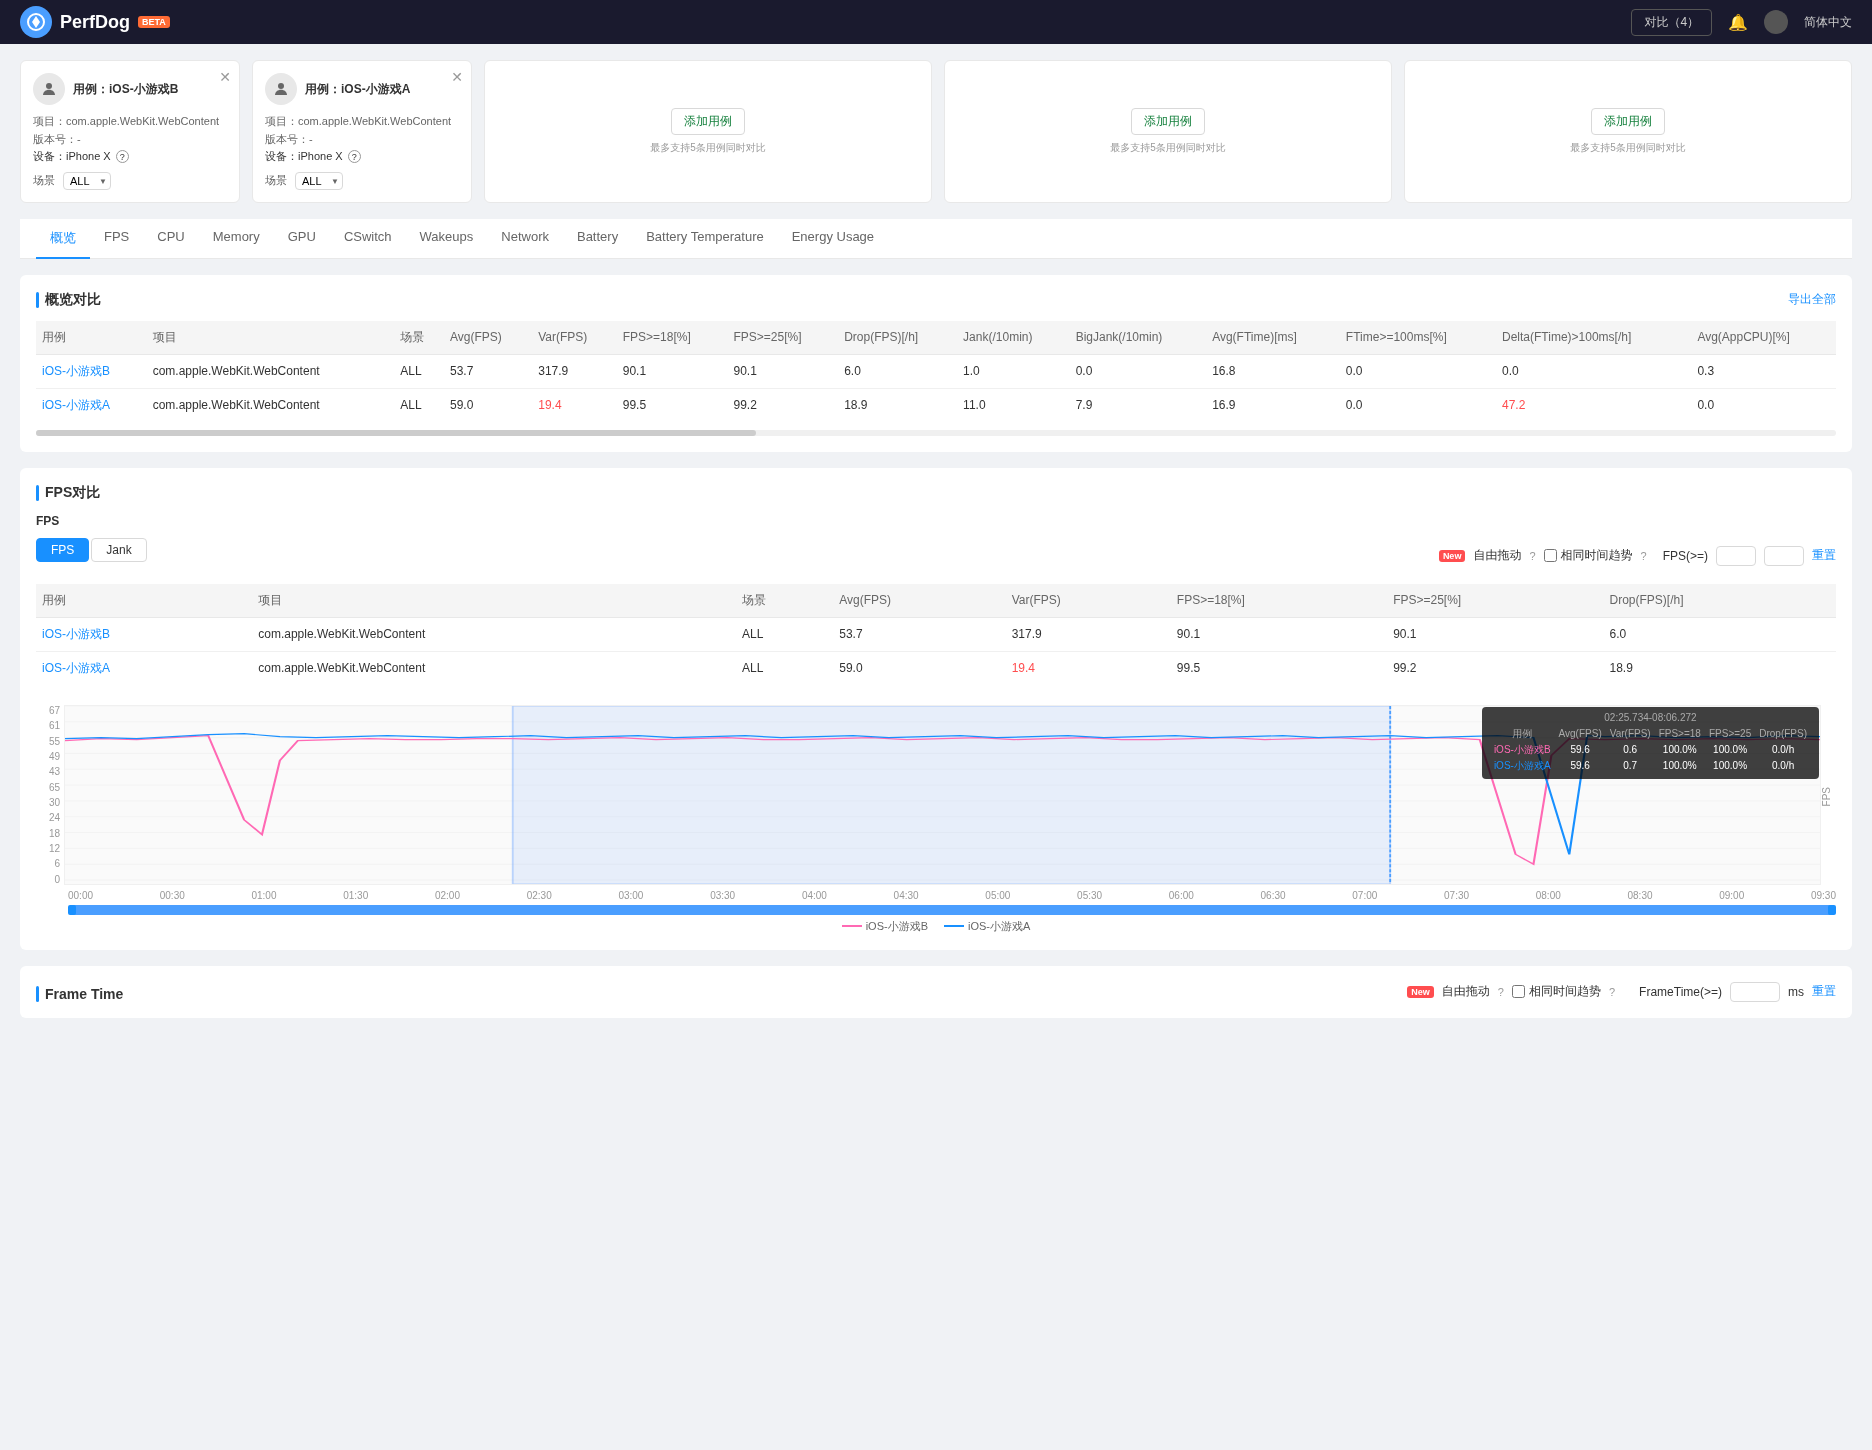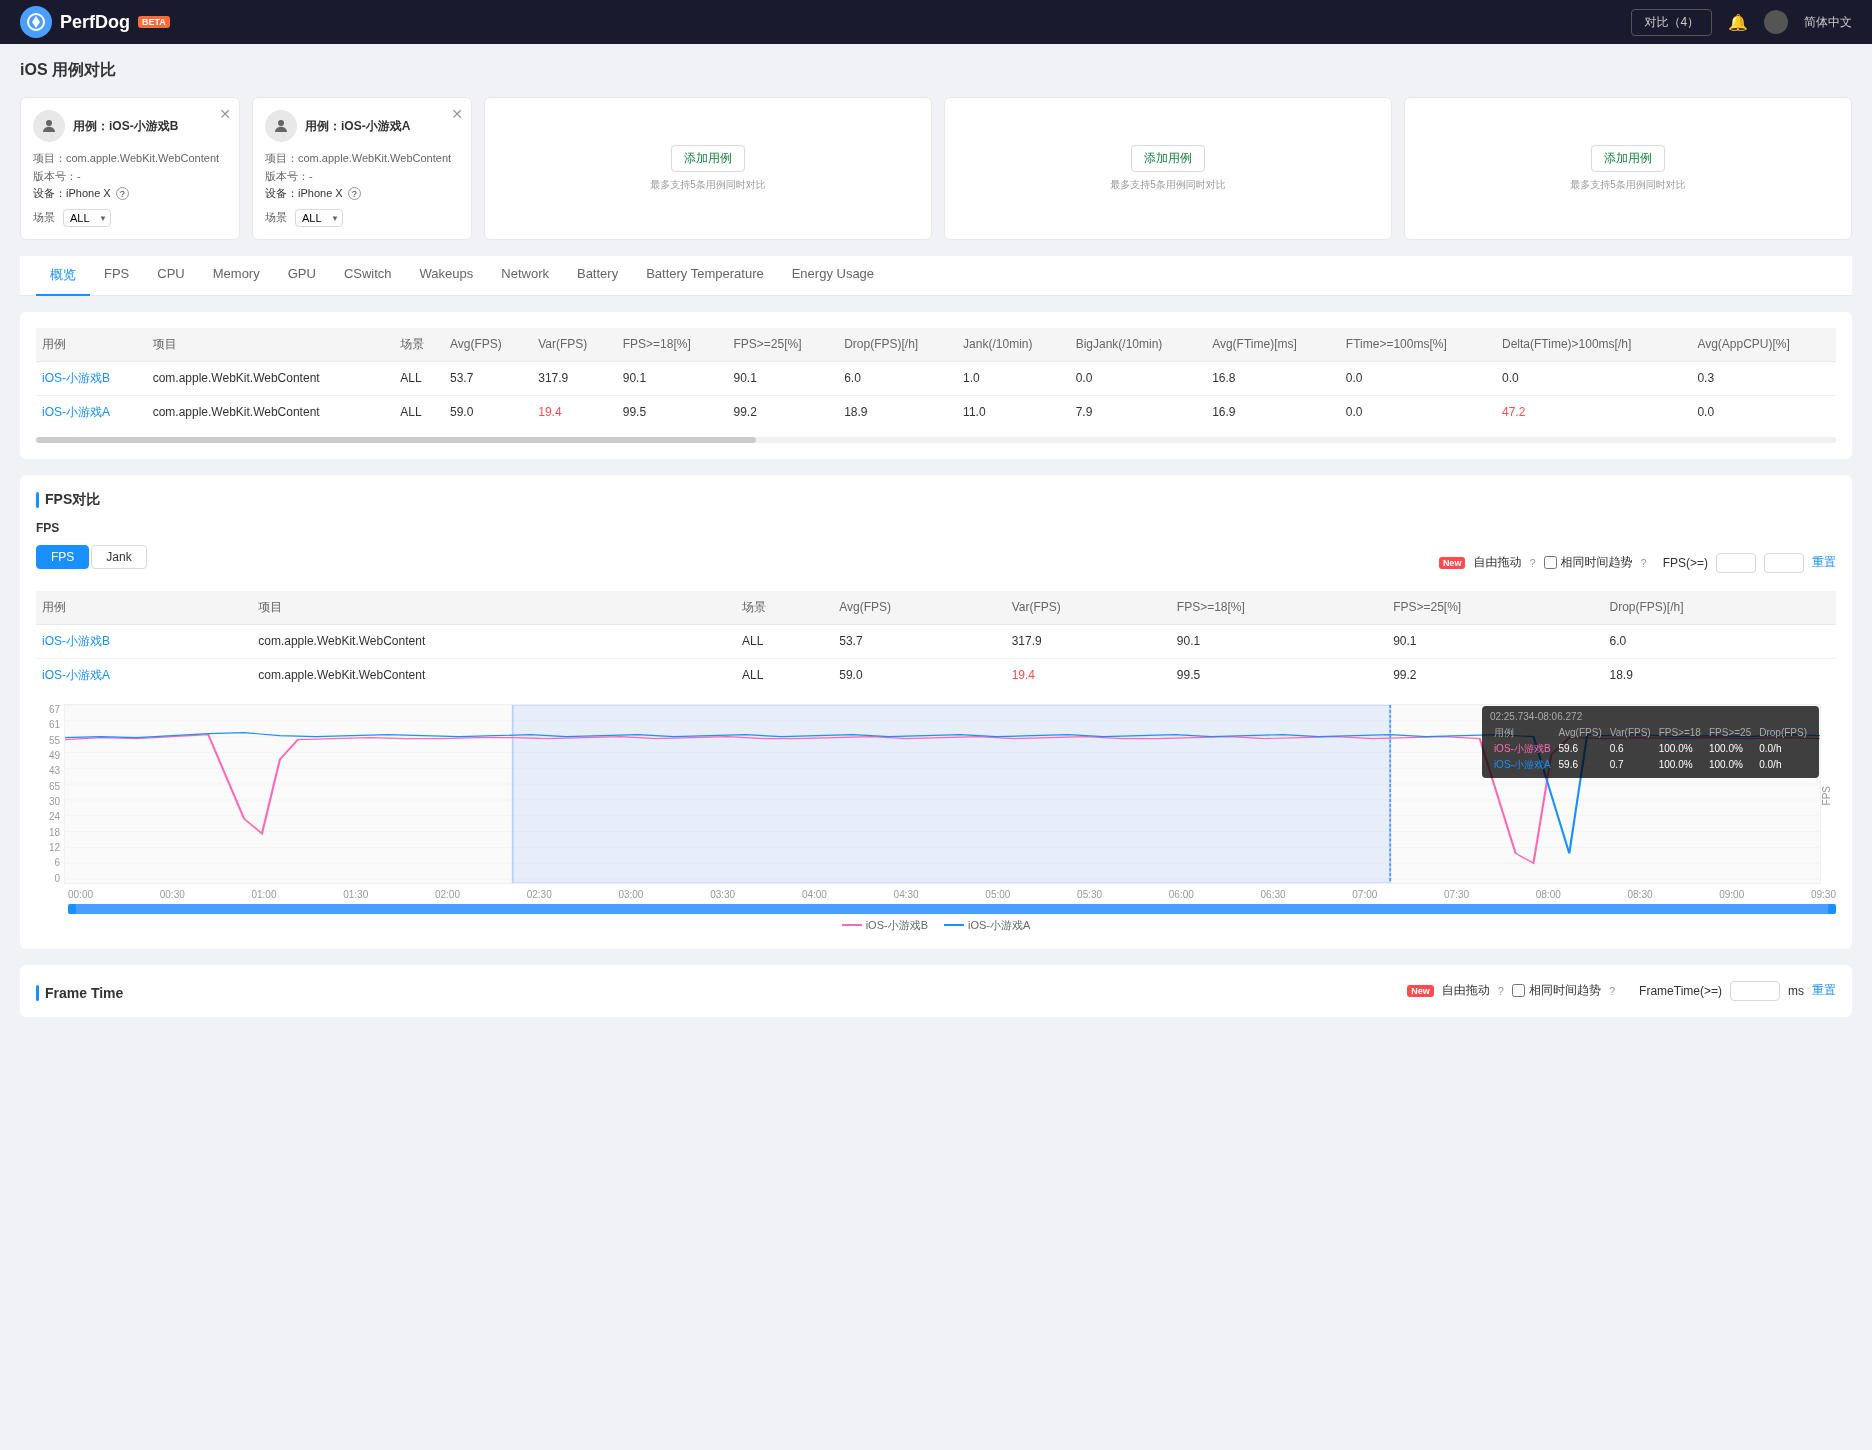--- a/index.html
+++ b/index.html
@@ -70,21 +70,21 @@
     
     
     .controls-row { display: flex; align-items: center; gap: 8px; }
     .new-badge { background: #ff4d4f; color: white; font-size: 9px; padding: 1px 4px; border-radius: 3px; font-weight: bold; }
     .checkbox-label { display: flex; align-items: center; gap: 4px; font-size: 12px; color: #333; cursor: pointer; }
     .fps-input { width: 40px; border: 1px solid #d9d9d9; border-radius: 4px; padding: 2px 4px; font-size: 12px; text-align: center; }
     .reset-btn { color: #1890ff; cursor: pointer; font-size: 12px; }
     .question-icon { color: #999; font-size: 11px; cursor: pointer; }
 
     
-    .chart-container { position: relative; margin-top: 12px; }
+    .chart-container { position: relative; margin-top: 20px; text-align: center; }
     .chart-legend { display: flex; justify-content: center; gap: 16px; margin-top: 4px; font-size: 11px; color: #666; }
     .legend-item { display: flex; align-items: center; gap: 4px; }
     .legend-dot { width: 20px; height: 2px; }
 
     
     .ft-header { display: flex; align-items: flex-end; justify-content: space-between; }
 
     .info-icon { display: inline-block; width: 13px; height: 13px; border-radius: 50%; border: 1px solid #999; text-align: center; line-height: 12px; font-size: 9px; color: #999; cursor: pointer; margin-left: 2px; }
   </style>
 </head>
@@ -103,21 +103,20 @@
   </div>
   <div class="header-right">
     <button class="compare-btn">对比（4）</button>
     <span class="bell-icon">🔔</span>
     <div class="user-avatar"></div>
     <span class="lang-btn">简体中文</span>
   </div>
 </div>
 
 <div class="main">
-  <div class="page-title">iOS 用例对比</div>
 
   <div class="usecase-row">
 
     <div class="usecase-card">
       <span class="close-btn">✕</span>
       <div class="card-header">
         <div class="card-icon">
           <svg width="18" height="18" viewBox="0 0 24 24" fill="#666">
               <circle cx="12" cy="8" r="4"></circle>
               <path d="M4 20c0-4 3.6-7 8-7s8 3 8 7"></path>
@@ -196,20 +195,24 @@
     <div class="tab-item">GPU</div>
     <div class="tab-item">CSwitch</div>
     <div class="tab-item">Wakeups</div>
     <div class="tab-item">Network</div>
     <div class="tab-item">Battery</div>
     <div class="tab-item">Battery Temperature</div>
     <div class="tab-item">Energy Usage</div>
   </div>
 
   <div class="section">
+    <div class="section-header">
+      <div class="section-title">概览对比</div>
+      <span class="export-btn">导出全部</span>
+    </div>
     <div class="table-scroll">
       <table class="data-table">
         <thead>
           <tr>
             <th>用例</th>
             <th>项目</th>
             <th>场景</th>
             <th>Avg(FPS)</th>
             <th>Var(FPS)</th>
             <th>FPS&gt;=18[%]</th>

